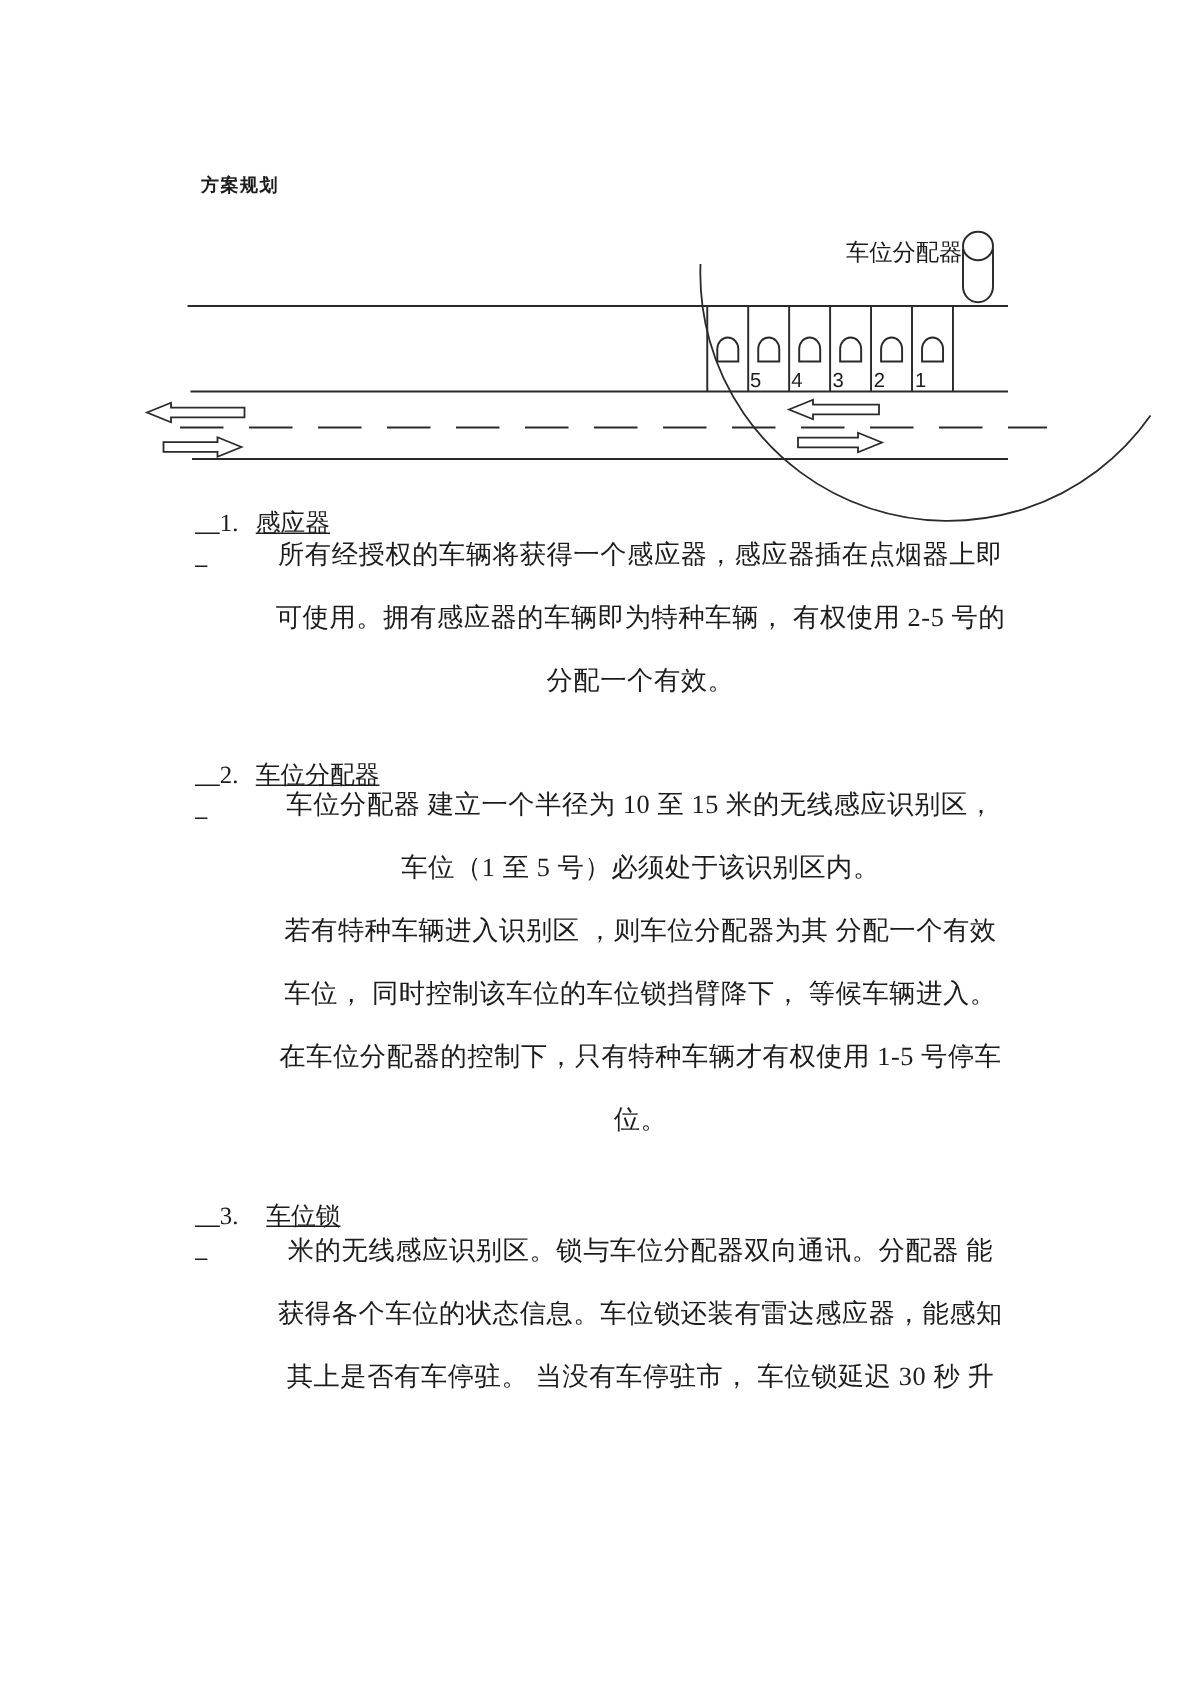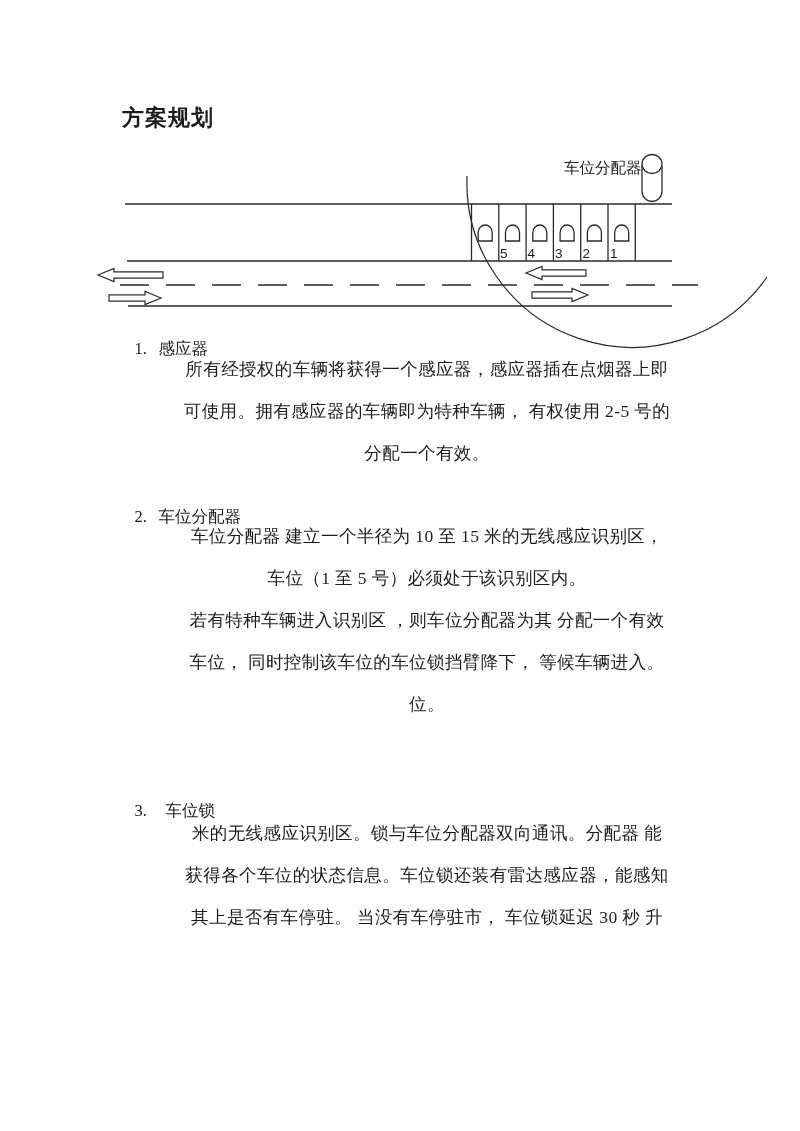--- a/index.html
+++ b/index.html
@@ -6,29 +6,29 @@
   .page{
     position:relative;
     width:800px;height:1131px;
     background:#ffffff;
     overflow:hidden;
     font-family:"Liberation Serif","DejaVu Serif",serif;
     color:#1c1c1c;
   }
   .title{
     position:absolute;left:122px;top:103px;
-    font-size:22px;font-weight:600;letter-spacing:1px;margin:0;
+    font-size:12px;font-weight:600;letter-spacing:1px;margin:12px;
   }
   .diagram{
     position:absolute;left:0;top:0;width:800px;height:360px;
     pointer-events:none;
   }
   .sec-head{
-    position:absolute;left:118px;
-    font-size:16.5px;line-height:22px;white-space:pre;
+    position:absolute;left:130px;
+    font-size:16.5px;line-height:22px;white-space:pre;text-decoration:underline;
   }
   .sec-head .num{display:inline-block;min-width:24px;}
   .sec-head.wide .num{min-width:31px;}
   .sec-body{
     position:absolute;left:172px;width:510px;
     font-size:17.5px;line-height:42px;letter-spacing:0.4px;
   }
   .ln{white-space:pre;text-align:center;}
   svg text{fill:#1c1c1c;}
 </style>
@@ -102,20 +102,21 @@
   </div>
 
   <div class="sec-head" style="top:484px">
     <span class="num">2.</span><span class="lbl">车位分配器</span>
   </div>
   <div class="sec-body" style="top:515px">
     <div class="ln">车位分配器 建立一个半径为 10 至 15 米的无线感应识别区，</div>
     <div class="ln">车位（1 至 5 号）必须处于该识别区内。</div>
     <div class="ln">若有特种车辆进入识别区 ，则车位分配器为其 分配一个有效</div>
     <div class="ln">车位， 同时控制该车位的车位锁挡臂降下， 等候车辆进入。</div>
+    <div class="ln">在车位分配器的控制下，只有特种车辆才有权使用 1-5 号停车</div>
     <div class="ln">位。</div>
   </div>
 
   <div class="sec-head wide" style="top:778px">
     <span class="num">3.</span><span class="lbl">车位锁</span>
   </div>
   <div class="sec-body" style="top:812px">
     <div class="ln">米的无线感应识别区。锁与车位分配器双向通讯。分配器 能</div>
     <div class="ln">获得各个车位的状态信息。车位锁还装有雷达感应器，能感知</div>
     <div class="ln">其上是否有车停驻。 当没有车停驻市， 车位锁延迟 30 秒 升</div>

